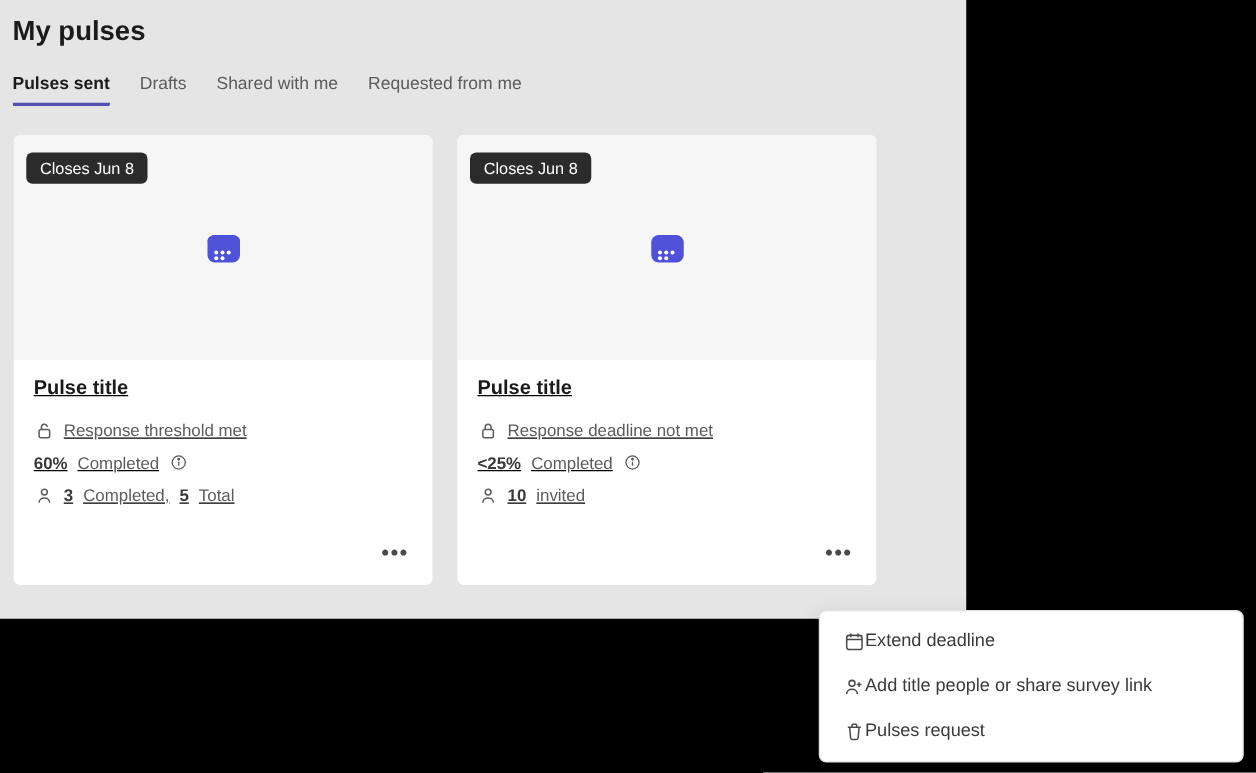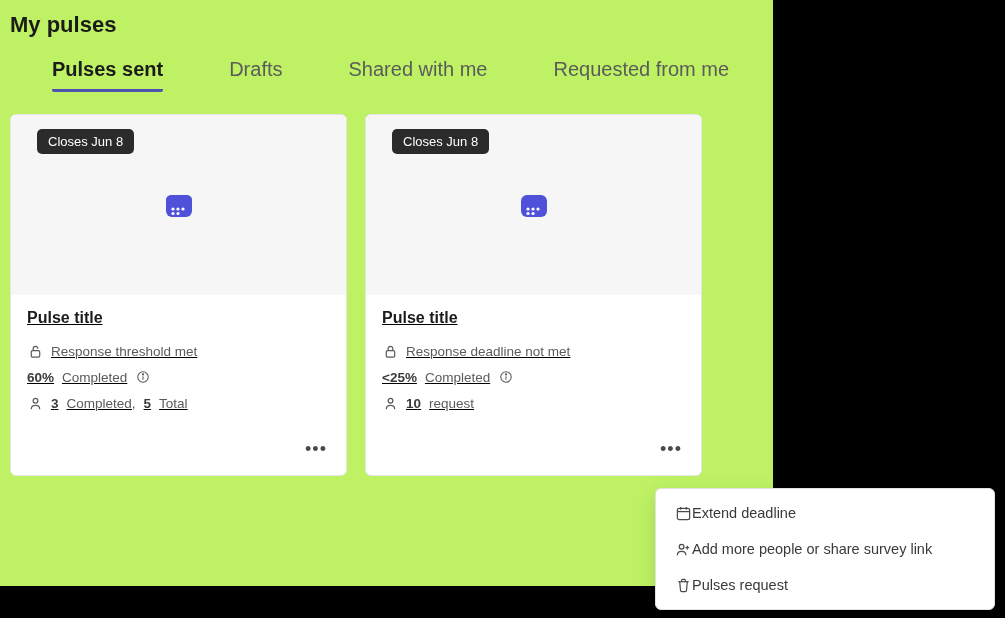--- a/index.html
+++ b/index.html
@@ -5,43 +5,42 @@
     * { box-sizing: border-box; margin: 0; padding: 0; }
     body {
       font-family: 'Segoe UI', -apple-system, BlinkMacSystemFont, sans-serif;
       background: #000;
       width: 1005px;
       height: 618px;
       overflow: hidden;
       position: relative;
     }
     .app-surface {
-      background: #bef264;
+      background: #e5e5e5;
       width: 773px;
-      height: 586px;
+      height: 495px;
       padding: 12px 10px 0 10px;
     }
     .page-title {
       font-size: 22px;
       font-weight: 700;
       color: #1b1b1b;
       margin-bottom: 20px;
     }
     .tabs {
       display: flex;
       gap: 24px;
       margin-bottom: 22px;
     }
     .tab {
-      font-size: 20px;
+      font-size: 14px;
       color: #5b5b5b;
       padding-bottom: 8px;
       cursor: pointer;
       border-bottom: 3px solid transparent;
-      margin-left: 42px;
     }
     .tab.active {
       color: #1b1b1b;
       font-weight: 600;
       border-bottom: 3px solid #4f52b2;
       border-radius: 2px;
     }
     .cards {
       display: flex;
       gap: 18px;
@@ -58,21 +57,21 @@
       background: #f6f6f6;
       height: 180px;
       display: flex;
       align-items: center;
       justify-content: center;
       position: relative;
     }
     .close-badge {
       position: absolute;
       top: 14px;
-      left: 26px;
+      left: 10px;
       background: #2b2b2b;
       color: #fff;
       font-size: 13px;
       padding: 5px 11px;
       border-radius: 5px;
     }
     .pulse-icon {
       width: 32px;
       height: 32px;
     }
@@ -254,21 +253,21 @@
           </span>
         </div>
         <div class="meta-row">
           <span class="icon-slot">
             <svg viewBox="0 0 16 16" width="15" height="15" fill="none" stroke="currentColor" stroke-width="1.3">
               <circle cx="8" cy="5" r="2.5"></circle>
               <path d="M3.5 14c0-2.5 2-4 4.5-4s4.5 1.5 4.5 4"></path>
             </svg>
           </span>
           <span class="bold">10</span>
-          <span>request</span>
+          <span>invited</span>
         </div>
       </div>
       <div class="card-footer">
         <div class="more-btn">
           <span class="dots">•••</span>
         </div>
       </div>
     </div>
 
   </div>
@@ -288,21 +287,21 @@
   </div>
   <div class="menu-item">
     <span class="icon-slot">
       <svg viewBox="0 0 18 18" width="17" height="17" fill="none" stroke="currentColor" stroke-width="1.3">
         <circle cx="7" cy="6" r="2.5"></circle>
         <path d="M2.5 15c0-2.5 2-4 4.5-4s4.5 1.5 4.5 4"></path>
         <line x1="13" y1="5" x2="13" y2="9"></line>
         <line x1="11" y1="7" x2="15" y2="7"></line>
       </svg>
     </span>
-    <span>Add more people or share survey link</span>
+    <span>Add title people or share survey link</span>
   </div>
   <div class="menu-item">
     <span class="icon-slot">
       <svg viewBox="0 0 18 18" width="17" height="17" fill="none" stroke="currentColor" stroke-width="1.3">
         <path d="M3.5 5h11"></path>
         <path d="M5 5l.8 9a1.5 1.5 0 0 0 1.5 1.4h3.4a1.5 1.5 0 0 0 1.5-1.4L13 5"></path>
         <path d="M7 5V3.5a1 1 0 0 1 1-1h2a1 1 0 0 1 1 1V5"></path>
       </svg>
     </span>
     <span>Pulses request</span>

